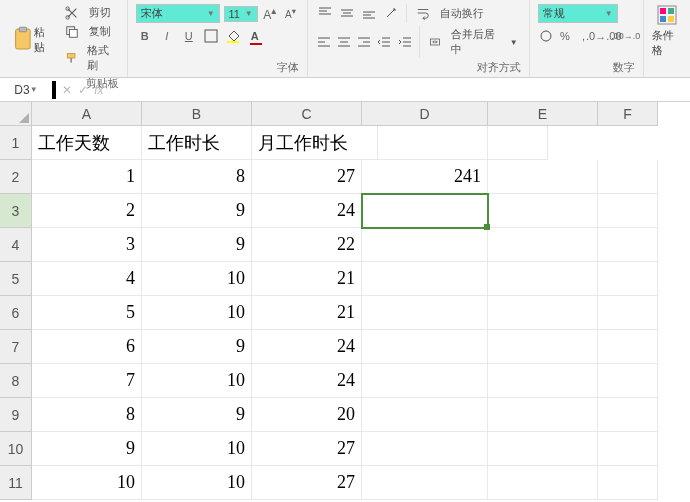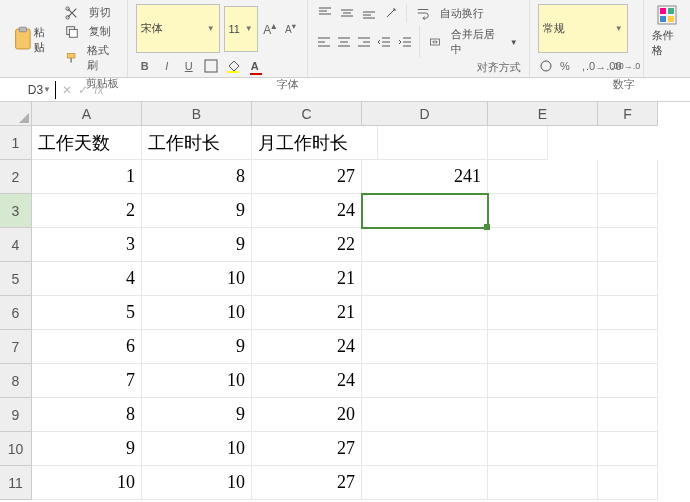--- a/index.html
+++ b/index.html
@@ -7,28 +7,28 @@
   .ribbon { background: #f3f3f3; border-bottom: 1px solid #d0d0d0; height: 78px; display: flex; }
   .group { border-right: 1px solid #e0e0e0; padding: 4px 8px 2px 8px; display: flex; flex-direction: column; justify-content: space-between; }
   .group-label { text-align: right; font-size: 11px; color: #666; margin-top: 2px; }
   .row { display: flex; align-items: center; gap: 4px; }
   .stack { display: flex; flex-direction: column; gap: 2px; font-size: 11px; }
   .btn { display: flex; align-items: center; gap: 10px; padding: 1px 3px; cursor: pointer; color: #555; }
   .btn svg { width: 14px; height: 14px; }
   .paste-big { display: flex; align-items: center; padding: 4px; cursor: pointer; }
   .paste-big svg { width: 24px; height: 28px; }
   .paste-big span { font-size: 11px; margin-top: 2px; }
-  .sel { border: 1px solid #c0c0c0; background: #fef9c3; padding: 16px 4px; font-size: 11px; display: flex; align-items: center; justify-content: space-between; cursor: pointer; }
+  .sel { border: 1px solid #c0c0c0; background: #5eead4; padding: 1px 4px; font-size: 11px; display: flex; align-items: center; justify-content: space-between; cursor: pointer; }
   .sel .caret { font-size: 8px; color: #777; }
   .icon-sq { width: 18px; height: 18px; display: flex; align-items: center; justify-content: center; cursor: pointer; color: #666; }
   .icon-sq svg { width: 16px; height: 16px; }
   .hr-sep { border-left: 1px solid #e0e0e0; align-self: stretch; margin: 0 2px; }
 
   .fx-bar { display: flex; align-items: center; border-bottom: 1px solid #d0d0d0; height: 24px; background: #fff; }
-  .name-box { width: 56px; border-right: 1px solid #000000; padding: 2px 4px; display: flex; align-items: center; justify-content: flex-end; }
+  .name-box { width: 56px; border-right: 4px solid #000000; padding: 2px 4px; display: flex; align-items: center; justify-content: center; }
   .name-box .caret { font-size: 8px; color: #777; }
   .fx-ctrl { display: flex; align-items: center; gap: 6px; padding: 0 6px; color: #bbb; }
   .fx-input { flex: 1; padding: 2px 4px; }
 
   .sheet { display: flex; }
   .corner { width: 32px; height: 24px; background: #eee; border-right: 1px solid #ccc; border-bottom: 1px solid #ccc; position: relative; }
   .corner::after { content: ""; position: absolute; right: 2px; bottom: 2px; width: 0; height: 0; border-style: solid; border-width: 0 0 10px 10px; border-color: transparent transparent #b0b0b0 transparent; }
   .col-h { height: 24px; background: #eee; border-right: 1px solid #ccc; border-bottom: 1px solid #ccc; display: flex; align-items: center; justify-content: center; font-size: 14px; color: #555; }
   .row-h { width: 32px; background: #eee; border-right: 1px solid #ccc; border-bottom: 1px solid #ccc; display: flex; align-items: center; justify-content: center; font-size: 14px; color: #555; }
   .row-h.active { background: #d6e8d0; }
@@ -215,21 +215,21 @@
           <span>合并后居中</span>
             <span class="caret" style="font-size:8px;margin-left:2px">▼</span>
         </div>
       </div>
     </div>
     <div class="group-label">对齐方式</div>
   </div>
 
   <div class="group" style="min-width:110px">
     <div class="stack" style="gap:4px">
-      <div class="sel" style="width:90px">
+      <div class="sel" style="width:80px">
           <span>常规</span>
           <span class="caret">▼</span>
         </div>
       <div class="row">
         <div class="icon-sq">
             <svg viewBox="0 0 16 16">
               <circle cx="8" cy="8" r="5" fill="none" stroke="#555"></circle>
             </svg>
           </div>
         <div class="icon-sq">

